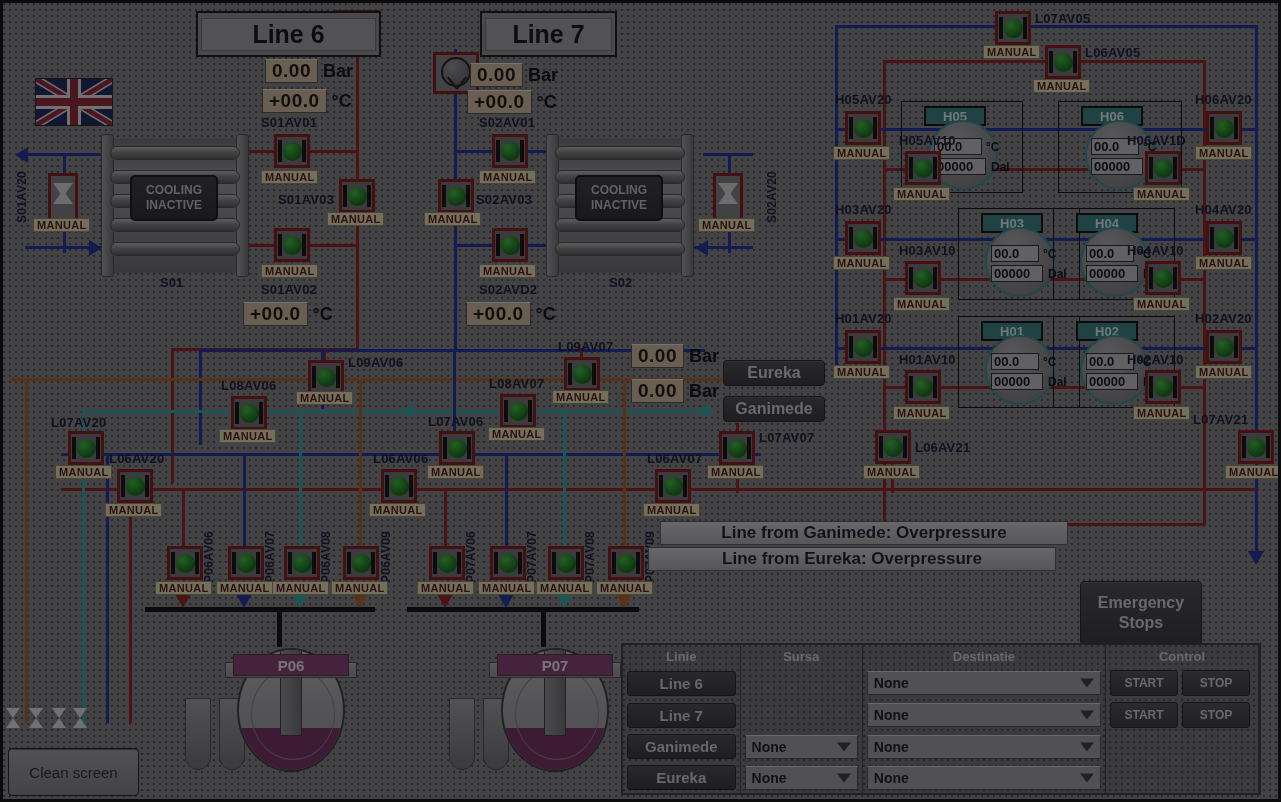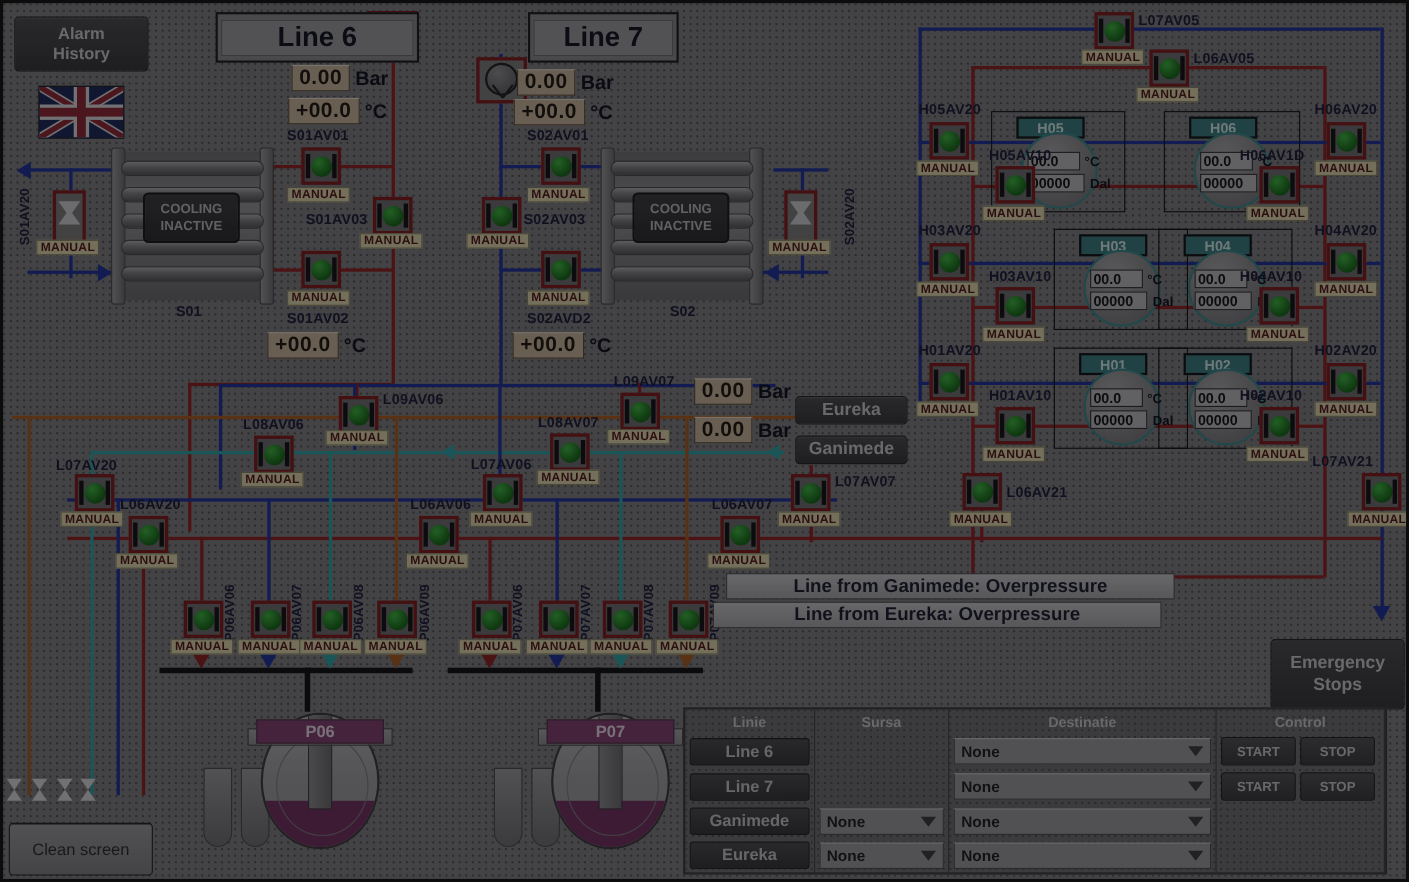--- a/index.html
+++ b/index.html
@@ -259,24 +259,20 @@
     </div>
   <div class="hand" style="left:49px;top:705px;">
       <div class="t"></div>
       <div class="b"></div>
     </div>
   <div class="hand" style="left:70px;top:705px;">
       <div class="t"></div>
       <div class="b"></div>
     </div>
 
-  <div class="btn" style="left:10px;top:12px;width:122px;height:50px;flex-direction:column;font-size:15px;line-height:19px;">
-    <span>Alarm</span>
-    <span>History</span>
-  </div>
 
   <div id="flag">
     <div class="d1"></div>
       <div class="d2"></div>
       <div class="d3"></div>
       <div class="d4"></div>
     <div class="cw"></div>
       <div class="cwv"></div>
       <div class="cr"></div>
       <div class="crv"></div>
@@ -674,21 +670,21 @@
   <div class="ro" style="left:628px;top:376px;">
     <span class="val">0.00</span>
     <span class="unit">Bar</span>
   </div>
   <div class="btn" style="left:720px;top:357px;width:102px;height:26px;font-size:16px;">Eureka</div>
   <div class="btn" style="left:720px;top:393px;width:102px;height:26px;font-size:16px;">Ganimede</div>
 
   <div class="alarm" style="left:645px;top:544px;width:408px;height:24px;">Line from Eureka: Overpressure</div>
   <div class="alarm" style="left:657px;top:518px;width:408px;height:24px;">Line from Ganimede: Overpressure</div>
 
-  <div class="btn" style="left:1152px;top:578px;width:122px;height:64px;font-size:16px;flex-direction:column;line-height:20px;">
+  <div class="btn" style="left:1077px;top:578px;width:122px;height:64px;font-size:16px;flex-direction:column;line-height:20px;">
     <span>Emergency</span>
     <span>Stops</span>
   </div>
 
   <div class="bigpump" style="left:212px;top:645px;">
     <div class="fin" style="left:4px;"></div>
     <div class="fin" style="right:4px;"></div>
     <div class="ball">
       <div class="liq"></div>
       <div class="inner"></div>

